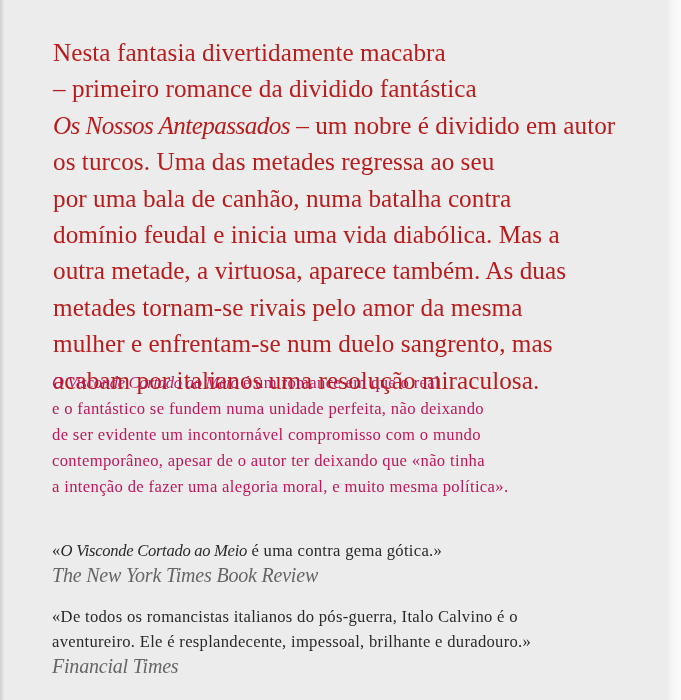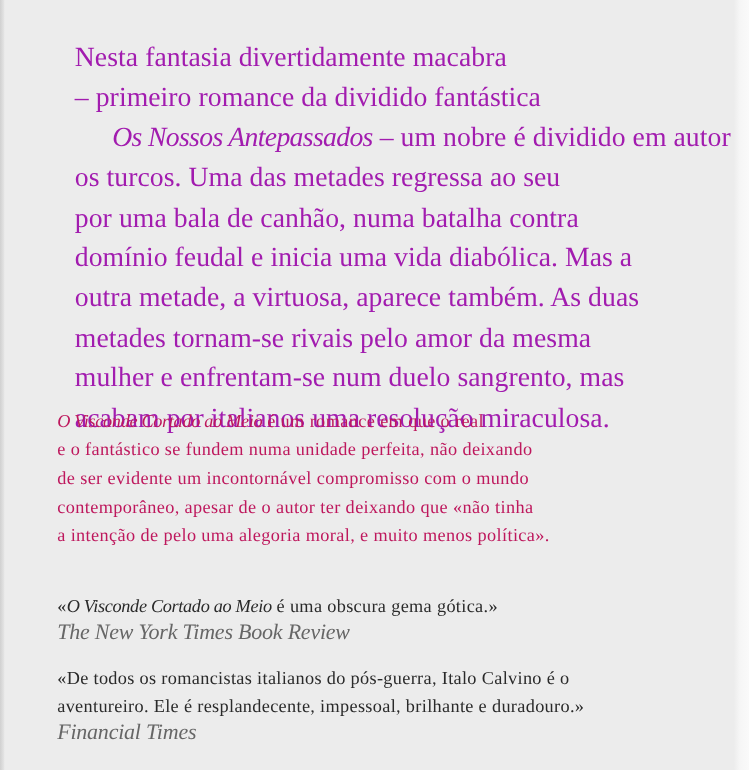--- a/index.html
+++ b/index.html
@@ -14,43 +14,43 @@
       background: linear-gradient(to right, #d0d0d0, #e6e6e6);
     }
     .right-edge {
       position: absolute; right: 0; top: 0; width: 14px; height: 700px;
       background: linear-gradient(to right, #ececec, #f6f6f6 40%, #fafafa);
     }
     .page {
       position: absolute; left: 52px; top: 0; width: 600px;
     }
     .blurb {
-      position: absolute; top: 35px; left: 16px;
-      font-size: 25.2px; line-height: 36.4px; color: #a21caf;
+      position: absolute; top: 35px; left: 1px;
+      font-size: 25.2px; line-height: 36.4px; color: #b91c1c;
       letter-spacing: 0.05px;
     }
     .blurb .line, .desc .line, .quote .line { display: block; white-space: nowrap; }
     .desc {
       position: absolute; top: 370px; left: 0;
       font-size: 16.6px; line-height: 26px; color: #be185d;
       letter-spacing: 0.35px;
     }
     .quote {
       position: absolute; left: 0;
       font-size: 16.6px; line-height: 25px; color: #2a2a2a;
       letter-spacing: 0.3px;
     }
     .q1 { top: 538px; }
     .q2 { top: 604px; }
     .attr {
       display: block; font-style: italic; color: #666; font-size: 20px;
       letter-spacing: -0.2px;
     }
     em.title { font-style: italic; letter-spacing: -0.3px; }
-    .blurb em.title { letter-spacing: -0.6px; margin-left: 34px; }
+    .blurb em.title { letter-spacing: -0.6px; }
   </style>
 </head>
 <body>
 
 <div class="left-edge"></div>
 <div class="right-edge"></div>
 
 <div class="page">
 
   <div class="blurb">
@@ -64,25 +64,25 @@
     <span class="line"><span>metades tornam-se rivais pelo amor da mesma</span></span>
     <span class="line"><span>mulher e enfrentam-se num duelo sangrento, mas</span></span>
     <span class="line"><span>acabam por italianos uma resolução miraculosa.</span></span>
   </div>
 
   <div class="desc">
     <span class="line"><em class="title">O Visconde Cortado ao Meio</em><span> é um romance em que o real</span></span>
     <span class="line"><span>e o fantástico se fundem numa unidade perfeita, não deixando</span></span>
     <span class="line"><span>de ser evidente um incontornável compromisso com o mundo</span></span>
     <span class="line"><span>contemporâneo, apesar de o autor ter deixando que «não tinha</span></span>
-    <span class="line"><span>a intenção de pelo uma alegoria moral, e muito menos política».</span></span>
+    <span class="line"><span>a intenção de fazer uma alegoria moral, e muito mesma política».</span></span>
   </div>
 
   <div class="quote q1">
-    <span class="line"><span>«</span><em class="title">O Visconde Cortado ao Meio</em><span> é uma obscura gema gótica.»</span></span>
+    <span class="line"><span>«</span><em class="title">O Visconde Cortado ao Meio</em><span> é uma contra gema gótica.»</span></span>
     <span class="attr">The New York Times Book Review</span>
   </div>
 
   <div class="quote q2">
     <span class="line"><span>«De todos os romancistas italianos do pós-guerra, Italo Calvino é o</span></span>
     <span class="line"><span>aventureiro. Ele é resplandecente, impessoal, brilhante e duradouro.»</span></span>
     <span class="attr">Financial Times</span>
   </div>
 
 </div>

